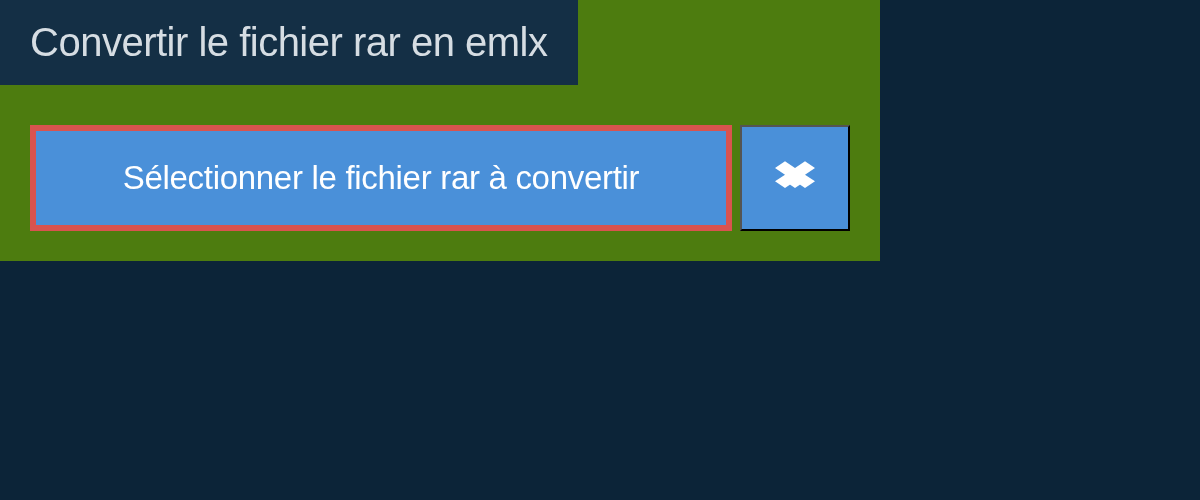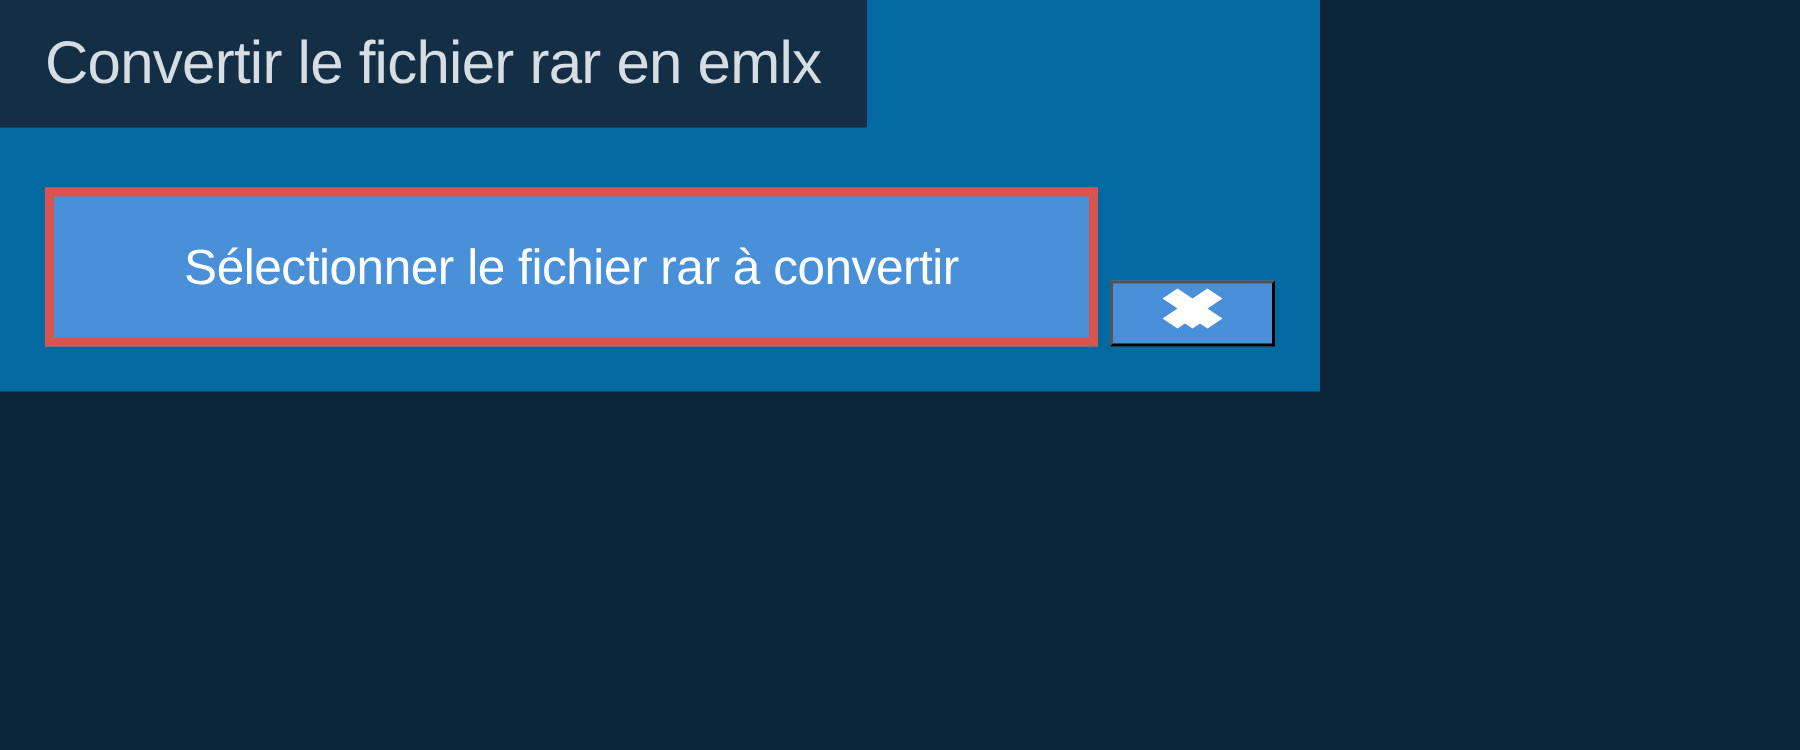--- a/index.html
+++ b/index.html
@@ -8,41 +8,40 @@
       box-sizing: border-box;
     }
     body {
       width: 1200px;
       height: 500px;
       background: #0c2438;
       font-family: -apple-system, BlinkMacSystemFont, "Segoe UI", Helvetica, Arial, sans-serif;
       overflow: hidden;
     }
     .panel {
-      background: #0369a1;
+      background: #4d7c0f;
       width: 880px;
       padding-bottom: 30px;
     }
     .title-tab {
       display: inline-block;
       background: #142f45;
       padding: 20px 30px;
       position: relative;
     }
     .title-tab h1 {
       color: #d6dde3;
       font-size: 40px;
       font-weight: 300;
       letter-spacing: -0.5px;
     }
     .button-row {
       display: flex;
       margin: 40px 30px 0 30px;
       gap: 8px;
-      align-items: flex-end;
     }
     .select-file-button {
       flex: 1;
       background: #4a90d9;
       border: 6px solid #d9534f;
       color: #ffffff;
       font-size: 33px;
       font-weight: 300;
       padding: 28px 20px;
       text-align: center;

